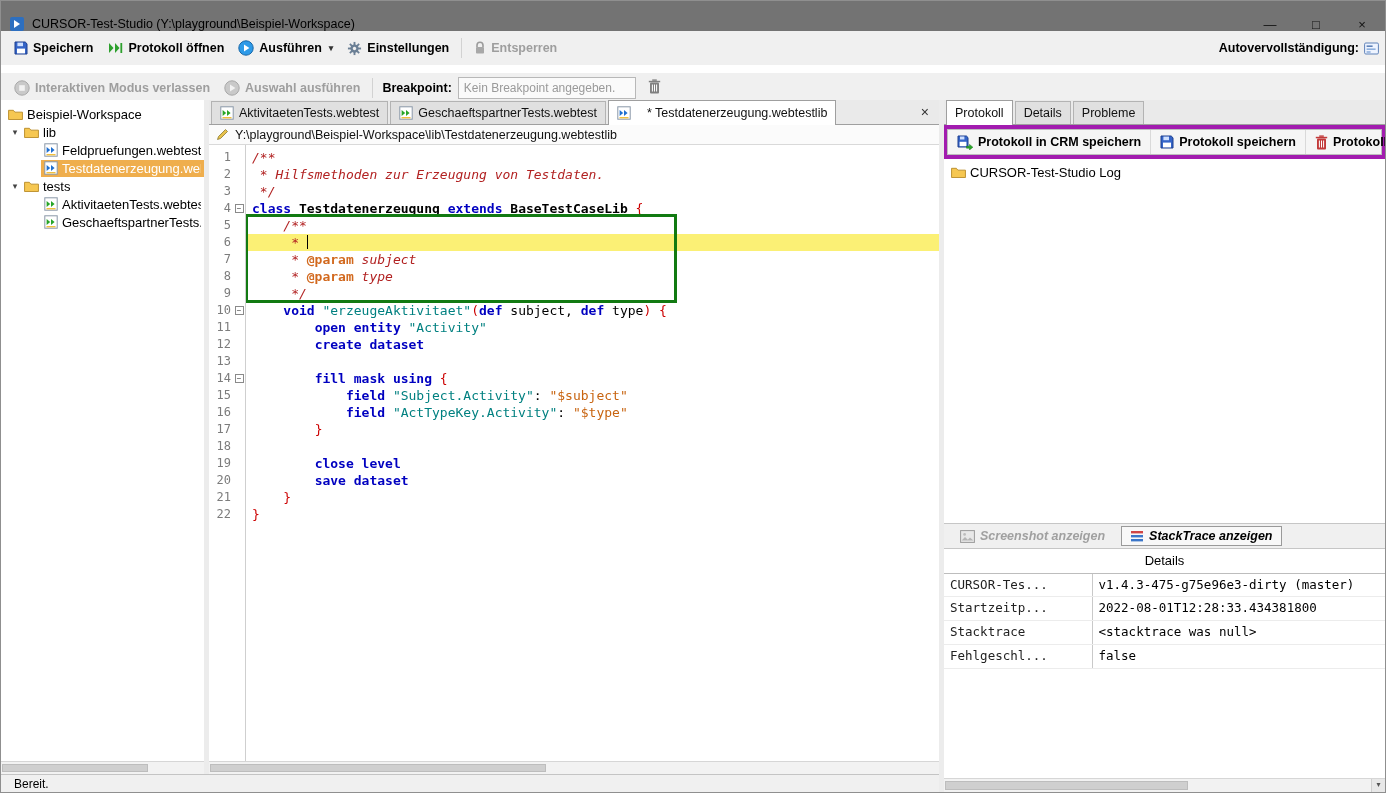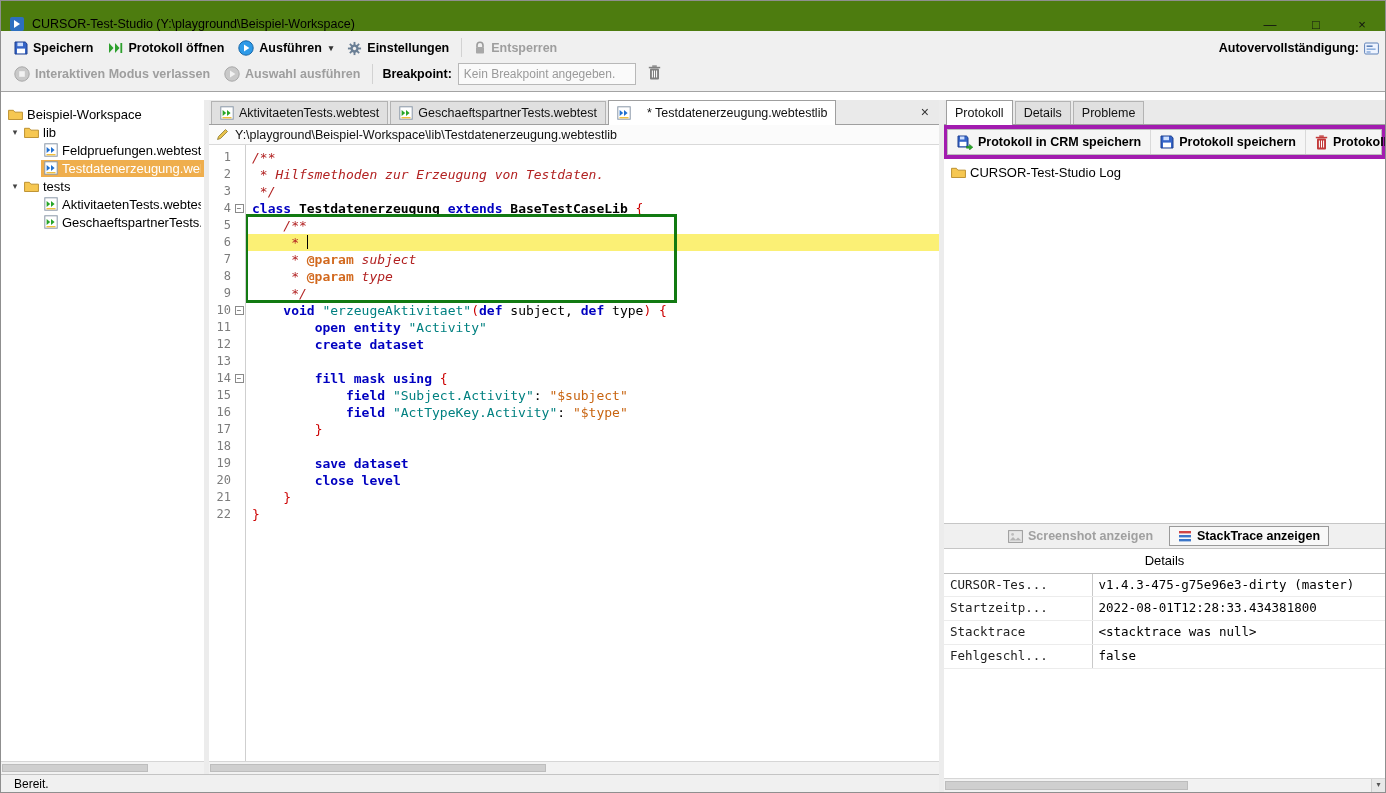--- a/index.html
+++ b/index.html
@@ -2,29 +2,29 @@
 <html><head>
 <meta charset="utf-8">
 <style>
   * { box-sizing: border-box; margin: 0; padding: 0; }
   html,body { width:1386px; height:793px; overflow:hidden; }
   body { position:relative; font-family:"Liberation Sans",sans-serif; font-size:13px; background:#fff; border:1px solid #8f8f8f; }
   .icon { display:inline-flex; align-items:center; justify-content:center; }
   svg { display:block; }
 
   
-  .titlebar { position:absolute; top:0; left:0; right:0; height:46px; background:#4d7c0f; display:flex; align-items:center; padding-left:8px; gap:7px; }
+  .titlebar { position:absolute; top:0; left:0; right:0; height:46px; background:#737373; display:flex; align-items:center; padding-left:8px; gap:7px; }
   .title { font-size:12.5px; color:#000; }
   .win-controls { margin-left:auto; display:flex; height:100%; }
   .win-btn { width:46px; display:flex; align-items:center; justify-content:center; font-size:13px; color:#111; }
 
   
   .toolbar { position:absolute; left:0; right:0; display:flex; align-items:center; background:#f0f0f0; padding:0 6px; }
   .toolbar-main { top:30px; height:34px; }
-  .toolbar-debug { top:56px; height:35px; border-bottom:1px solid #a3a3a3; }
+  .toolbar-debug { top:72px; height:35px; border-bottom:5px solid #a3a3a3; }
   .toolbtn { display:flex; align-items:center; gap:5px; padding:4px 7px; font-weight:bold; font-size:12.5px; color:#000; }
   .toolbtn.disabled { color:#9e9e9e; }
   .vsep { width:1px; height:20px; background:#d2d2d2; margin:0 5px; }
   .flex-spacer { flex:1; }
   .auto-label { font-weight:bold; font-size:12.5px; margin-right:5px; }
   .caret-glyph { font-size:9px; color:#333; margin-left:2px; }
   .bp-label { font-weight:bold; font-size:12.5px; margin:0 6px 0 4px; }
   .bp-input { width:178px; height:22px; border:1px solid #b8b8b8; background:#fafafa; font-size:12px; padding:0 5px; color:#333; font-family:inherit; }
   .bp-input::placeholder { color:#9a9a9a; opacity:1; }
   .iconbtn { padding:3px 6px; margin-left:6px; }
@@ -81,21 +81,21 @@
   .hscroll .thumb { position:absolute; top:2px; bottom:2px; background:#cfcfcf; border:1px solid #bdbdbd; }
   .log-hscroll { height:14px; }
   .corner { position:absolute; right:0; top:0; bottom:0; width:14px; background:#e8e8e8; border-left:1px solid #cfcfcf; font-size:8px; line-height:12px; text-align:center; color:#555; }
 
   
   .log-content { flex:1; display:flex; flex-direction:column; background:#a21caf; overflow:hidden; }
   .log-toolbar { margin:4px 3px; border:1px solid #bdbdbd; display:flex; background:#f5f5f5; height:26px; align-items:stretch; flex:none; }
   .logbtn { display:flex; align-items:center; gap:5px; padding:0 9px; border-right:1px solid #d9d9d9; font-weight:bold; font-size:12.5px; white-space:nowrap; }
   .logbtn:last-child { border-right:none; }
   #log-tree { height:364px; background:#fff; padding-top:4px; flex:none; overflow:hidden; }
-  .log-actions { height:26px; background:#f0f0f0; border-top:1px solid #c6c6c6; border-bottom:1px solid #c6c6c6; display:flex; justify-content:center; align-items:center; gap:8px; padding:0 8px; font-size:12.5px; font-weight:bold; flex:none; }
+  .log-actions { height:26px; background:#f0f0f0; border-top:1px solid #c6c6c6; border-bottom:1px solid #c6c6c6; display:flex; justify-content:flex-start; align-items:center; gap:8px; padding:0 8px; font-size:12.5px; font-weight:bold; flex:none;font-style:italic; }
   .action-btn { display:flex; align-items:center; gap:5px; padding:2px 8px; }
   .action-btn.disabled { color:#a0a0a0; }
   .action-btn.framed { border:1px solid #9a9a9a; background:#f8f8f8; }
   .details-wrap { flex:1; overflow:hidden; background:#fff; }
   .details-table { width:100%; border-collapse:collapse; font:12.5px/1.5 "DejaVu Sans Mono",monospace; }
   .details-table th { font-family:"Liberation Sans",sans-serif; font-weight:normal; font-size:13px; text-align:center; border-bottom:1px solid #bdbdbd; padding:2px 4px; background:#fff; }
   .details-table td { padding:2px 6px; border-bottom:1px solid #ececec; white-space:nowrap; }
   .dt-name { width:148px; border-right:1px solid #c9c9c9; color:#222; }
   .dt-value { color:#000; }
 </style>
@@ -438,22 +438,22 @@
         <div class="code-line"><span class="tok-comment">     */</span></div>
         <div class="code-line"><span class="tok-plain">    </span><span class="tok-kw">void</span><span class="tok-plain"> </span><span class="tok-str">"erzeugeAktivitaet"</span><span class="tok-brace">(</span><span class="tok-kw">def</span><span class="tok-plain"> subject, </span><span class="tok-kw">def</span><span class="tok-plain"> type</span><span class="tok-brace">)</span><span class="tok-plain"> </span><span class="tok-brace">{</span></div>
         <div class="code-line"><span class="tok-plain">        </span><span class="tok-kw">open entity</span><span class="tok-plain"> </span><span class="tok-str">"Activity"</span></div>
         <div class="code-line"><span class="tok-plain">        </span><span class="tok-kw">create dataset</span></div>
         <div class="code-line"></div>
         <div class="code-line"><span class="tok-plain">        </span><span class="tok-kw">fill mask using</span><span class="tok-plain"> </span><span class="tok-brace">{</span></div>
         <div class="code-line"><span class="tok-plain">            </span><span class="tok-kw">field</span><span class="tok-plain"> </span><span class="tok-str">"Subject.Activity"</span><span class="tok-plain">: </span><span class="tok-var">"$subject"</span></div>
         <div class="code-line"><span class="tok-plain">            </span><span class="tok-kw">field</span><span class="tok-plain"> </span><span class="tok-str">"ActTypeKey.Activity"</span><span class="tok-plain">: </span><span class="tok-var">"$type"</span></div>
         <div class="code-line"><span class="tok-plain">        </span><span class="tok-brace">}</span></div>
         <div class="code-line"></div>
+        <div class="code-line"><span class="tok-plain">        </span><span class="tok-kw">close level</span></div>
         <div class="code-line"><span class="tok-plain">        </span><span class="tok-kw">save dataset</span></div>
-        <div class="code-line"><span class="tok-plain">        </span><span class="tok-kw">close level</span></div>
         <div class="code-line"><span class="tok-plain">    </span><span class="tok-brace">}</span></div>
         <div class="code-line"><span class="tok-brace">}</span></div>
       </div>
   </div>
   <div class="hscroll">
       <div class="thumb" style="left:1px;width:46%"></div>
     </div>
 </div>
 <div class="splitter-2"></div>
 

